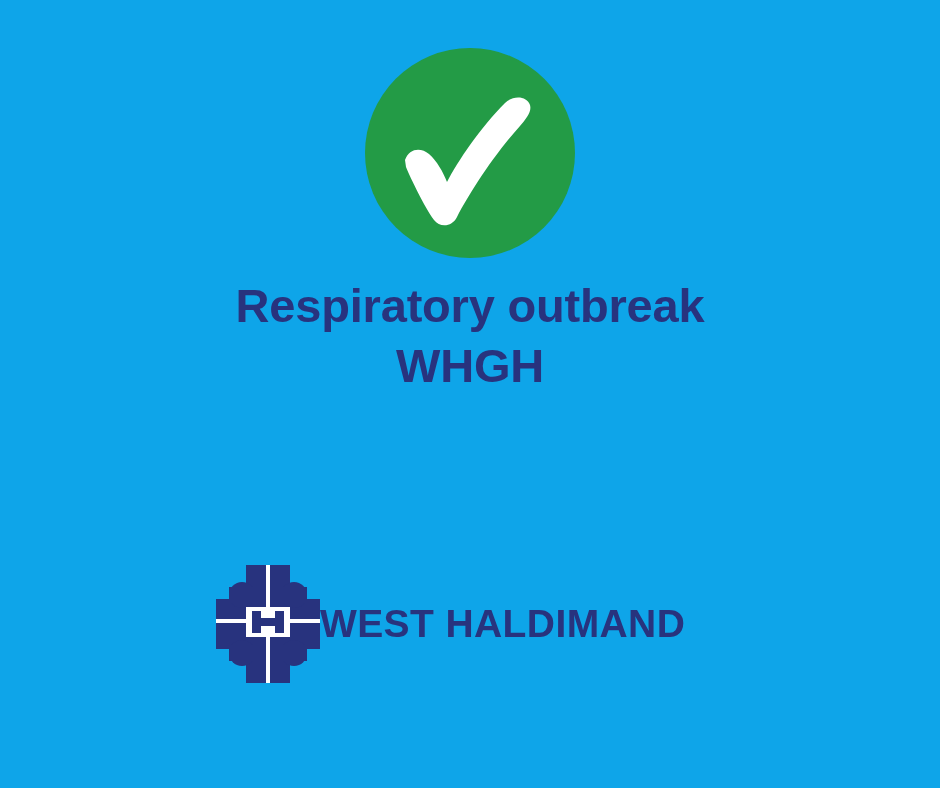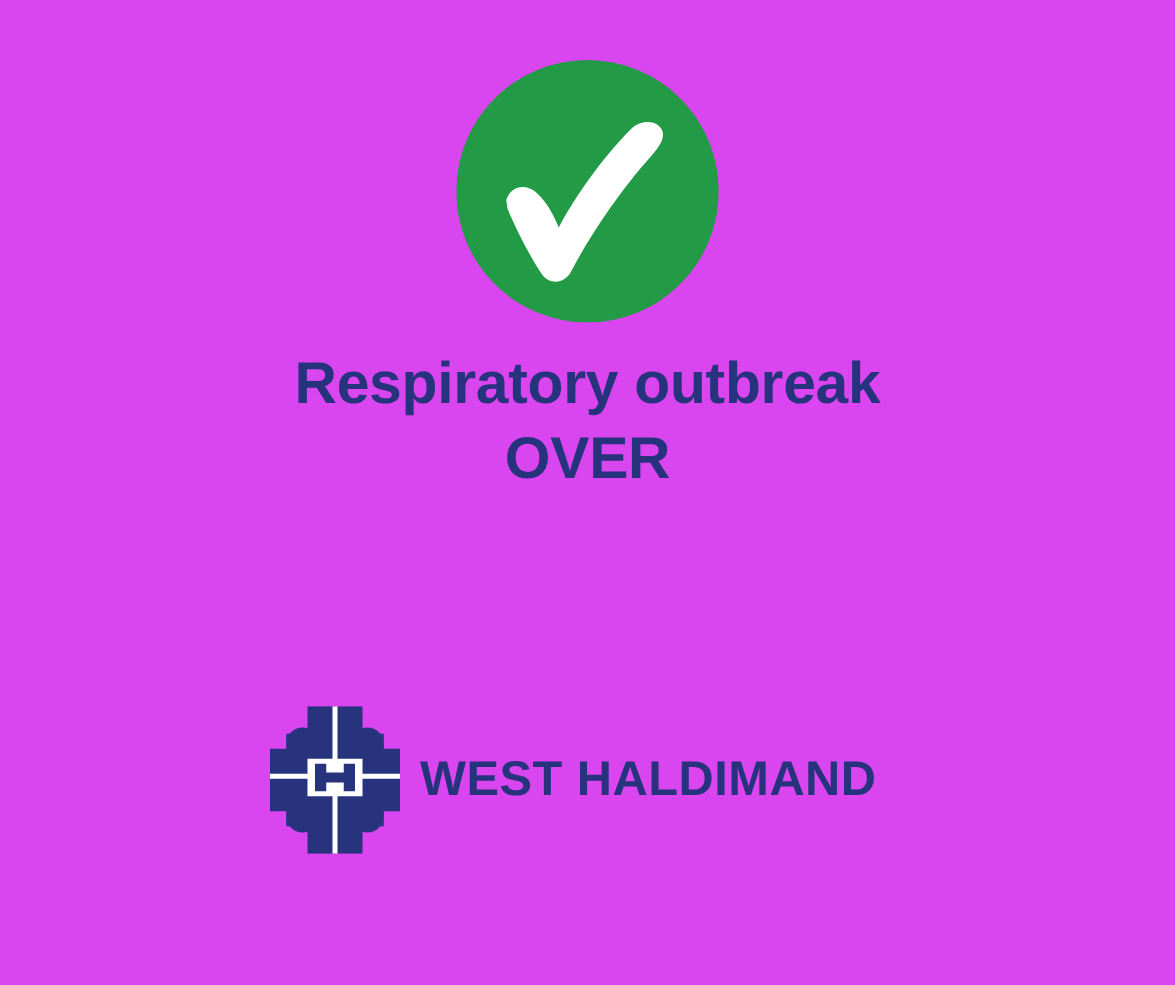--- a/index.html
+++ b/index.html
@@ -13,21 +13,21 @@
     height: 788px;
     overflow: hidden;
     font-family: "Liberation Sans", sans-serif;
     -webkit-font-smoothing: antialiased;
   }
 
   .poster {
     position: relative;
     width: 940px;
     height: 788px;
-    background: #d946ef;
+    background: #0ea5e9;
     box-sizing: border-box;
   }
 
   
   .check-badge {
     position: absolute;
     left: 365px;
     top: 48px;
     width: 210px;
     height: 210px;
@@ -75,21 +75,20 @@
     height: 118px;
     flex: 0 0 104px;
   }
   .logo-mark svg {
     display: block;
     width: 104px;
     height: 118px;
   }
 
   .logo-wordmark {
-    margin-left: 16px;
     color: #28337E;
     font-family: "Liberation Sans", sans-serif;
     font-weight: bold;
     font-size: 39px;
     line-height: 44px;
     letter-spacing: 0.4px;
     white-space: nowrap;
   }
   .logo-wordmark .wm-line {
     display: block;
@@ -111,21 +110,21 @@
                C 167 64, 161 71, 155 78
                C 128 108, 104 146, 92 169
                C 87 179, 75 180, 69 172
                C 59 158, 46 131, 41 119
                Z" fill="#FFFFFF"></path>
     </svg>
   </div>
 
   <div class="headline">
     <span class="hl-line">Respiratory outbreak</span>
-    <span class="hl-line">OVER</span>
+    <span class="hl-line">WHGH</span>
   </div>
 
   <div class="logo-lockup">
 
     <div class="logo-mark">
       <svg viewBox="0 0 104 118" xmlns="http://www.w3.org/2000/svg" aria-hidden="true">
         <g fill="#28337E">
 
           <rect x="30" y="0" width="44" height="118"></rect>
 

